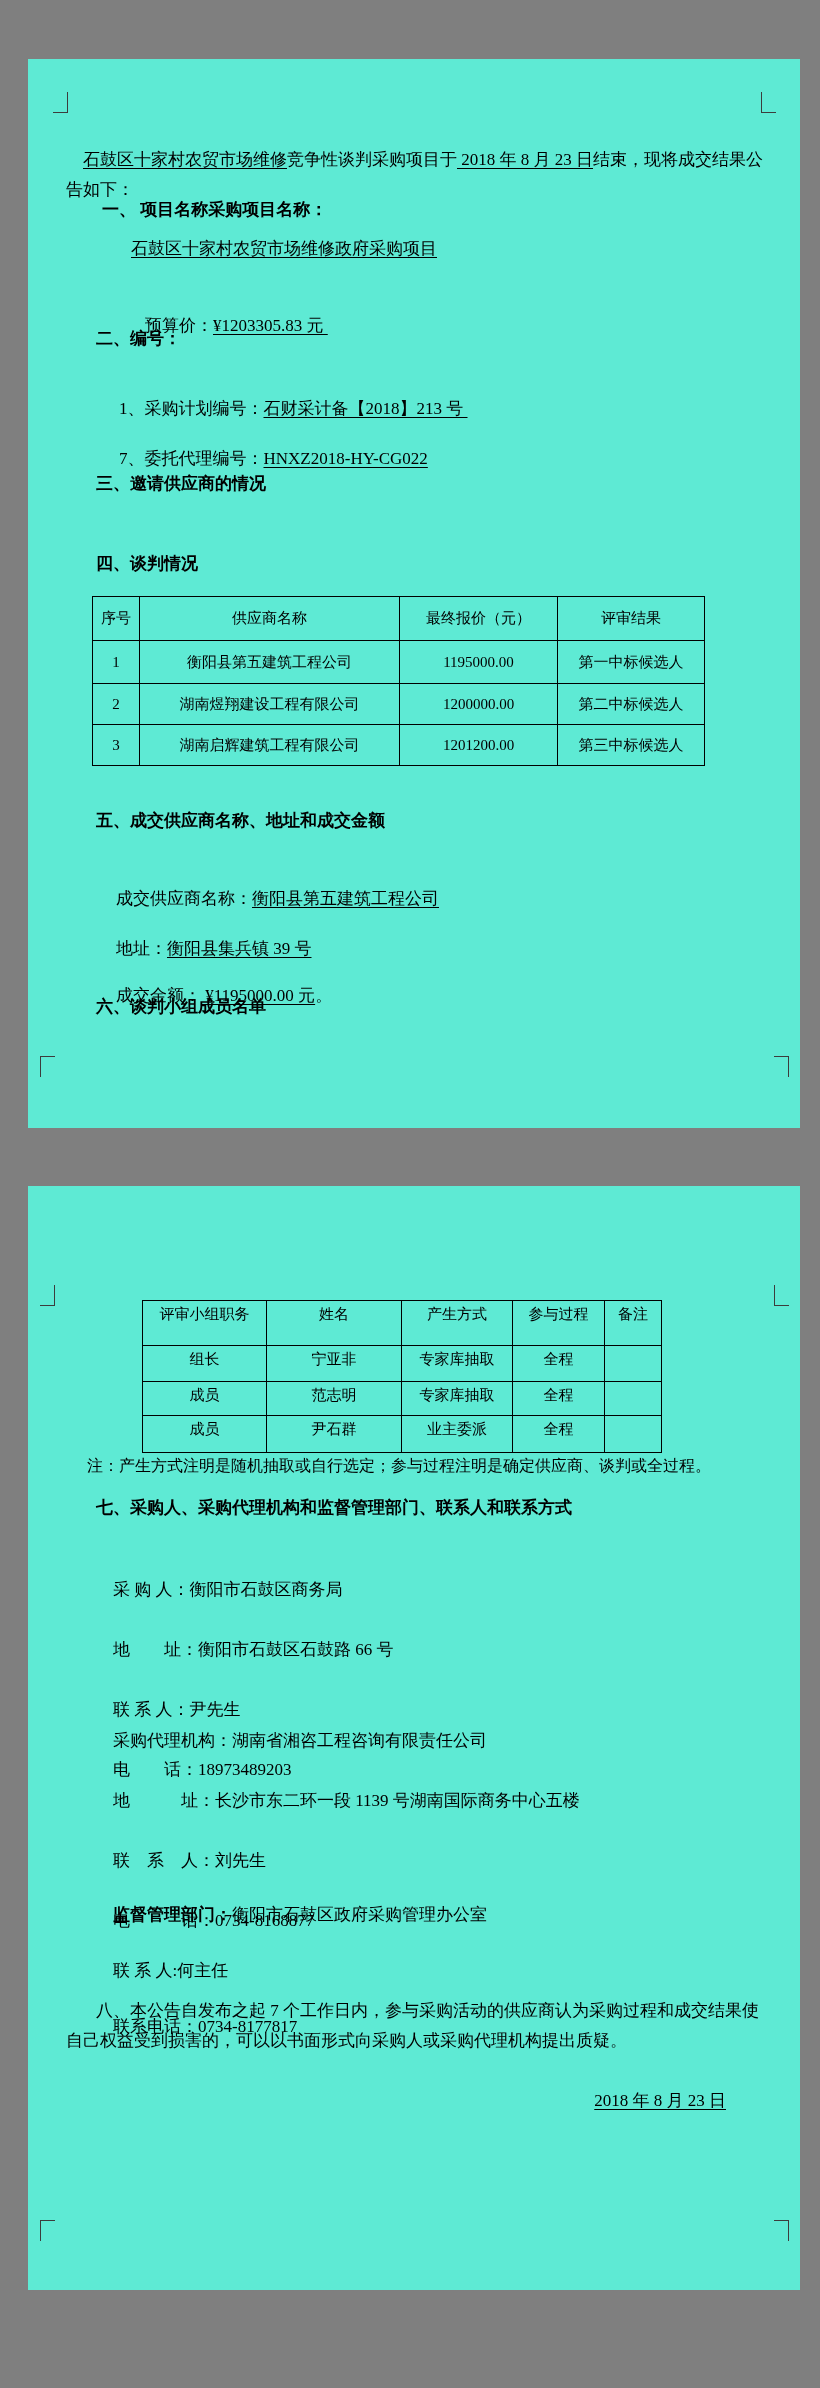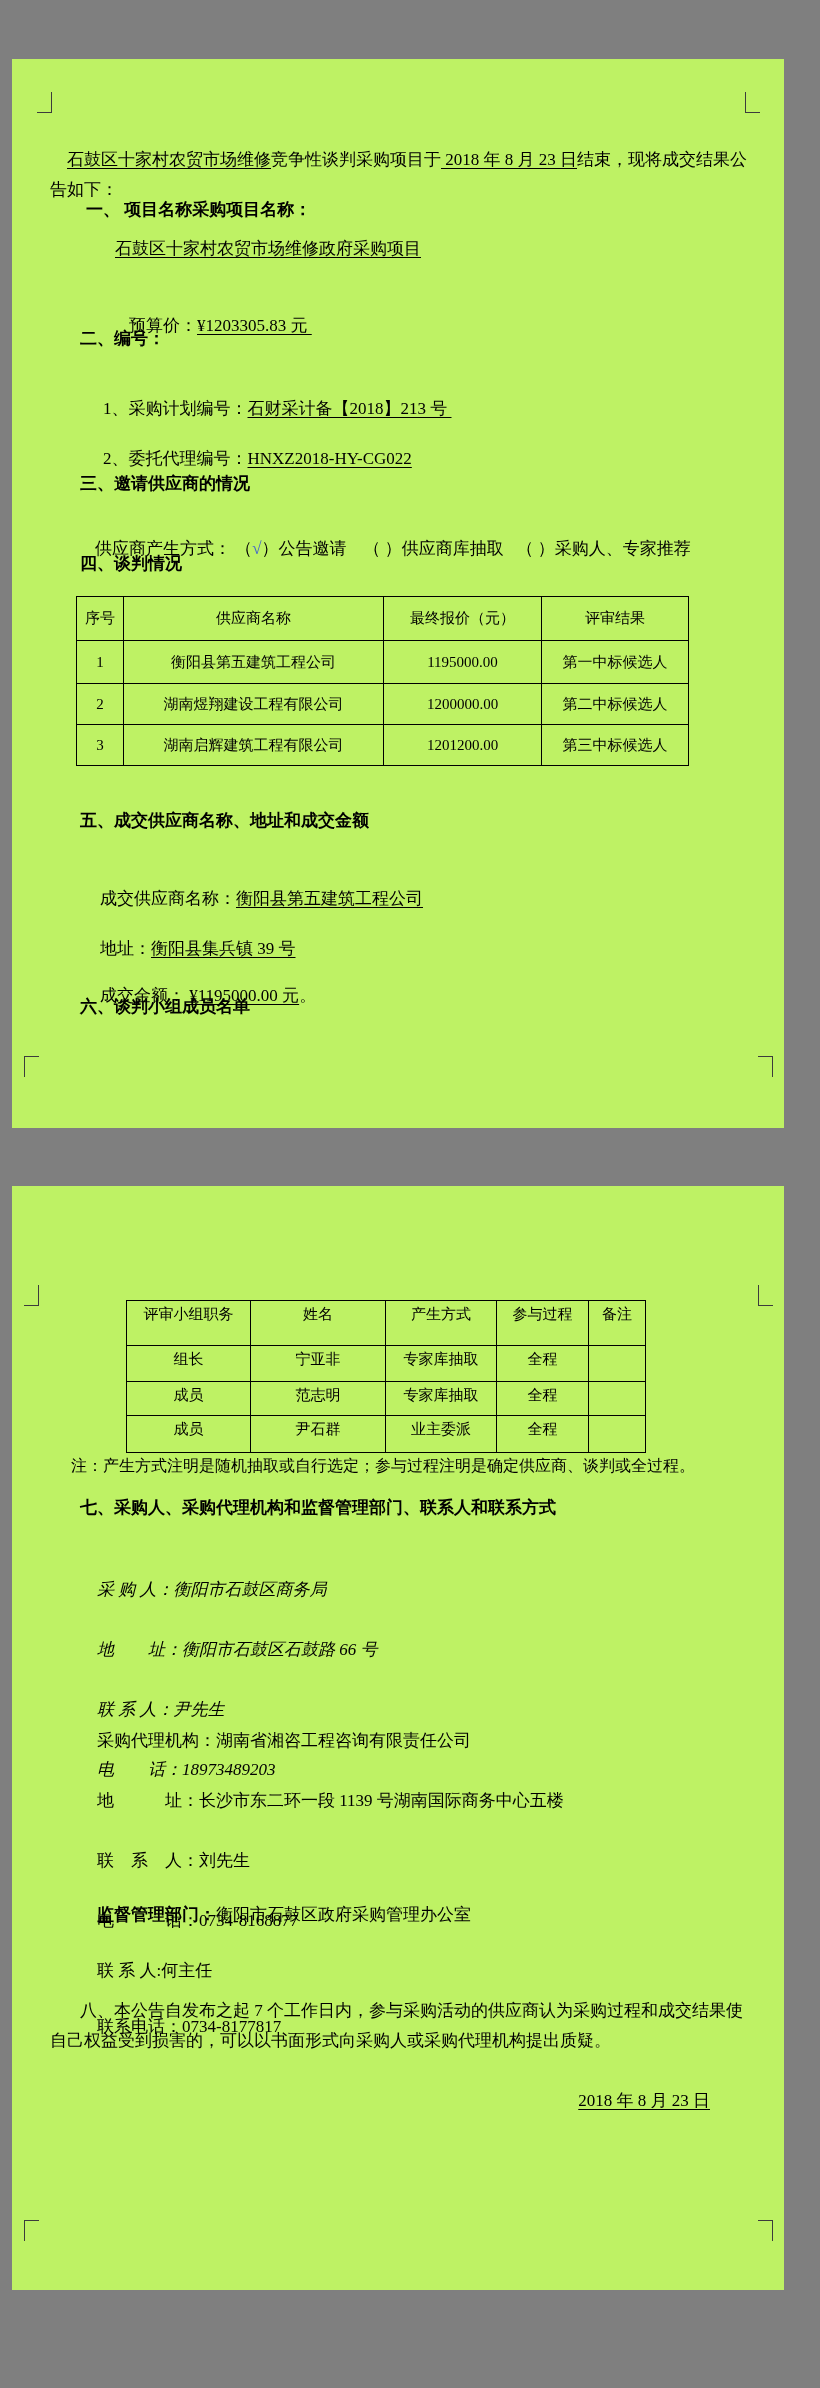--- a/index.html
+++ b/index.html
@@ -5,21 +5,21 @@
   html,body{margin:0;padding:0;}
   body{
     width:820px;height:2388px;
     background:#7f7f7f;
     position:relative;
     overflow:hidden;
     font-family:"Liberation Serif", serif;
     color:#000;
   }
   .page{
-    position:absolute;left:12px;width:772px;background:#bef264;
+    position:absolute;left:28px;width:772px;background:#5eead4;
   }
   #page1{top:59px;height:1069px;}
   #page2{top:1186px;height:1104px;}
   .blk{
     position:absolute;
     font-size:17px;line-height:30px;
     white-space:pre-wrap;
   }
   .bold{font-weight:bold;}
   .u{text-decoration:underline;text-underline-offset:3px;}
@@ -60,28 +60,25 @@
   <div class="blk u" style="left:103px;top:175px;">石鼓区十家村农贸市场维修政府采购项目</div>
 
   <div class="blk" style="left:100px;top:222px;">
     <span>预算价：</span><span class="u">¥1203305.83 元 </span>
   </div>
 
   <div class="blk bold" style="left:68px;top:265px;">二、编号：</div>
 
   <div class="blk" style="left:74px;top:312px;line-height:25px;">
     <span>1、采购计划编号：</span><span class="u">石财采计备【2018】213 号 </span><br>
-    <span>2、委托代理编号：</span><span class="u">HNXZ2018-HY-CG022</span>
+    <span>7、委托代理编号：</span><span class="u">HNXZ2018-HY-CG022</span>
   </div>
 
   <div class="blk bold" style="left:68px;top:398px;margin-top:12px;">三、邀请供应商的情况</div>
 
-  <div class="blk" style="left:66px;top:445px;">
-    <span>供应商产生方式： （</span><span class="check">√</span><span>）公告邀请    （ ）供应商库抽取   （ ）采购人、专家推荐</span>
-  </div>
 
   <div class="blk bold" style="left:68px;top:490px;">四、谈判情况</div>
 
   <table id="table1" style="position:absolute;left:64px;top:537px;width:612px;">
     <colgroup>
         <col style="width:47px">
         <col style="width:260px">
         <col style="width:158px">
         <col style="width:147px">
       </colgroup>
@@ -174,21 +171,21 @@
       <td>全程</td>
       <td></td>
     </tr>
   </tbody>
     </table>
 
   <div class="blk" style="left:59px;top:269px;width:700px;font-size:16px;line-height:22px;">注：产生方式注明是随机抽取或自行选定；参与过程注明是确定供应商、谈判或全过程。</div>
 
   <div class="blk bold" style="left:68px;top:307px;">七、采购人、采购代理机构和监督管理部门、联系人和联系方式</div>
 
-  <div class="blk" style="left:68px;top:359px;font-style:italic;">
+  <div class="blk" style="left:68px;top:359px;">
     <span>采 购 人：衡阳市石鼓区商务局</span><br>
     <span>地　　址：衡阳市石鼓区石鼓路 66 号</span><br>
     <span>联 系 人：尹先生</span><br>
     <span>电　　话：18973489203</span>
   </div>
 
   <div class="blk" style="left:68px;top:510px;">
     <span>采购代理机构：湖南省湘咨工程咨询有限责任公司</span><br>
     <span>地　　　址：长沙市东二环一段 1139 号湖南国际商务中心五楼</span><br>
     <span>联　系　人：刘先生</span><br>

